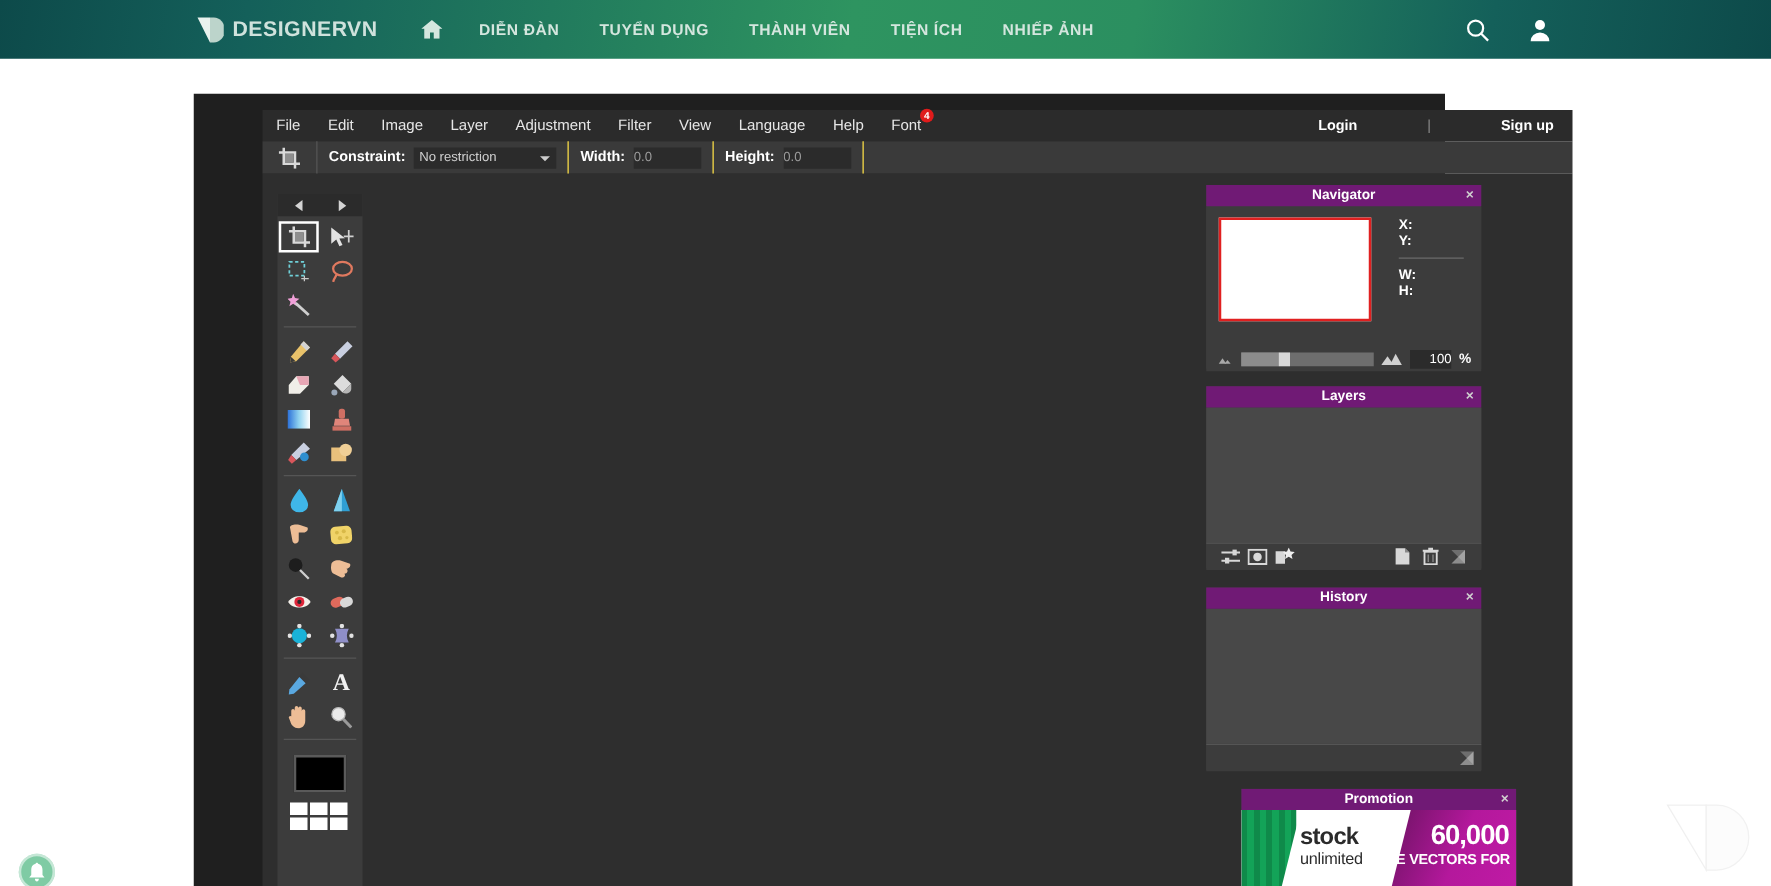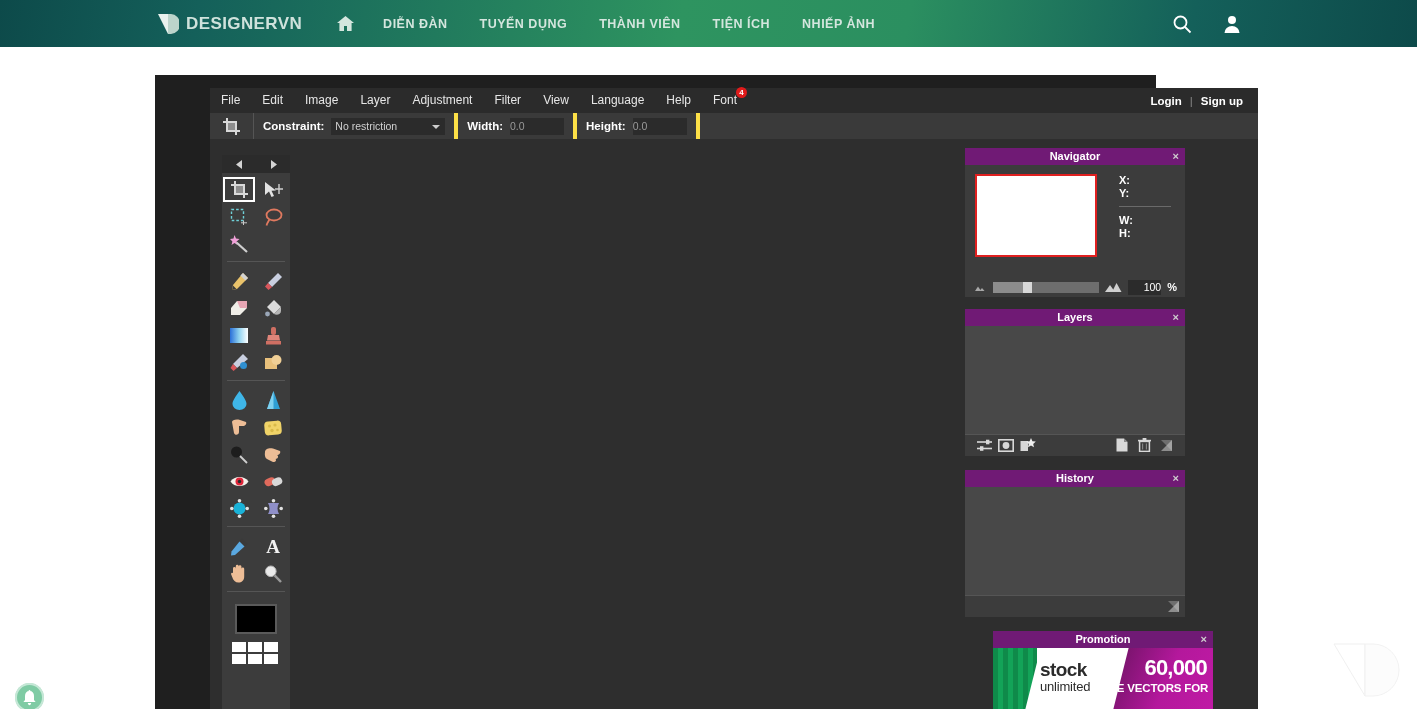--- a/index.html
+++ b/index.html
@@ -52,34 +52,34 @@
   }
   .menu-item {
     position: relative; color: #e6e6e6; font-size: 12px; padding: 0 11px;
     line-height: 25px; cursor: pointer; white-space: nowrap;
   }
   .menu-badge {
     position: absolute; top: -1px; right: 1px;
     background: #e01b1b; color: #fff; font-size: 8px; font-weight: bold;
     border-radius: 50%; width: 11px; height: 11px; line-height: 11px; text-align: center;
   }
-  .menu-auth { margin-left: auto; display: flex; align-items: flex-start; padding-right: 15px; }
+  .menu-auth { margin-left: auto; display: flex; align-items: flex-start; padding-right: 15px; gap: 48px; }
   .menu-auth a { color: #ffffff; font-size: 11.5px; font-weight: bold; cursor: pointer; text-decoration: none; }
   .menu-auth .sep { color: #8a8a8a; margin: 0 8px; font-size: 11.5px; }
 
   
   #optionsbar {
     position: absolute; left: 55px; top: 38px; width: 1048px; height: 26px;
     background: #3a3a3a; display: flex; align-items: center;
   }
   .opt-tool-icon {
     width: 44px; height: 26px; display: flex; align-items: center; justify-content: center;
     border-right: 1px solid #555; cursor: pointer;
   }
-  .opt-group { display: flex; align-items: center; height: 26px; padding: 0 9px; border-right: 4px solid #fde047; }
+  .opt-group { display: flex; align-items: center; height: 26px; padding: 0 9px; border-right: 1px solid #fde047; }
   .opt-label { color: #ffffff; font-size: 11.5px; font-weight: bold; margin-right: 7px; white-space: nowrap; }
   .opt-select {
     position: relative; width: 114px; height: 17px; background: #2b2b2b;
     color: #d0d0d0; font-size: 10.5px; line-height: 17px; padding-left: 4px; cursor: pointer;
   }
   .opt-select .caret {
     position: absolute; right: 5px; top: 7px;
     width: 0; height: 0; border-left: 4px solid transparent; border-right: 4px solid transparent;
     border-top: 4px solid #cccccc;
   }

